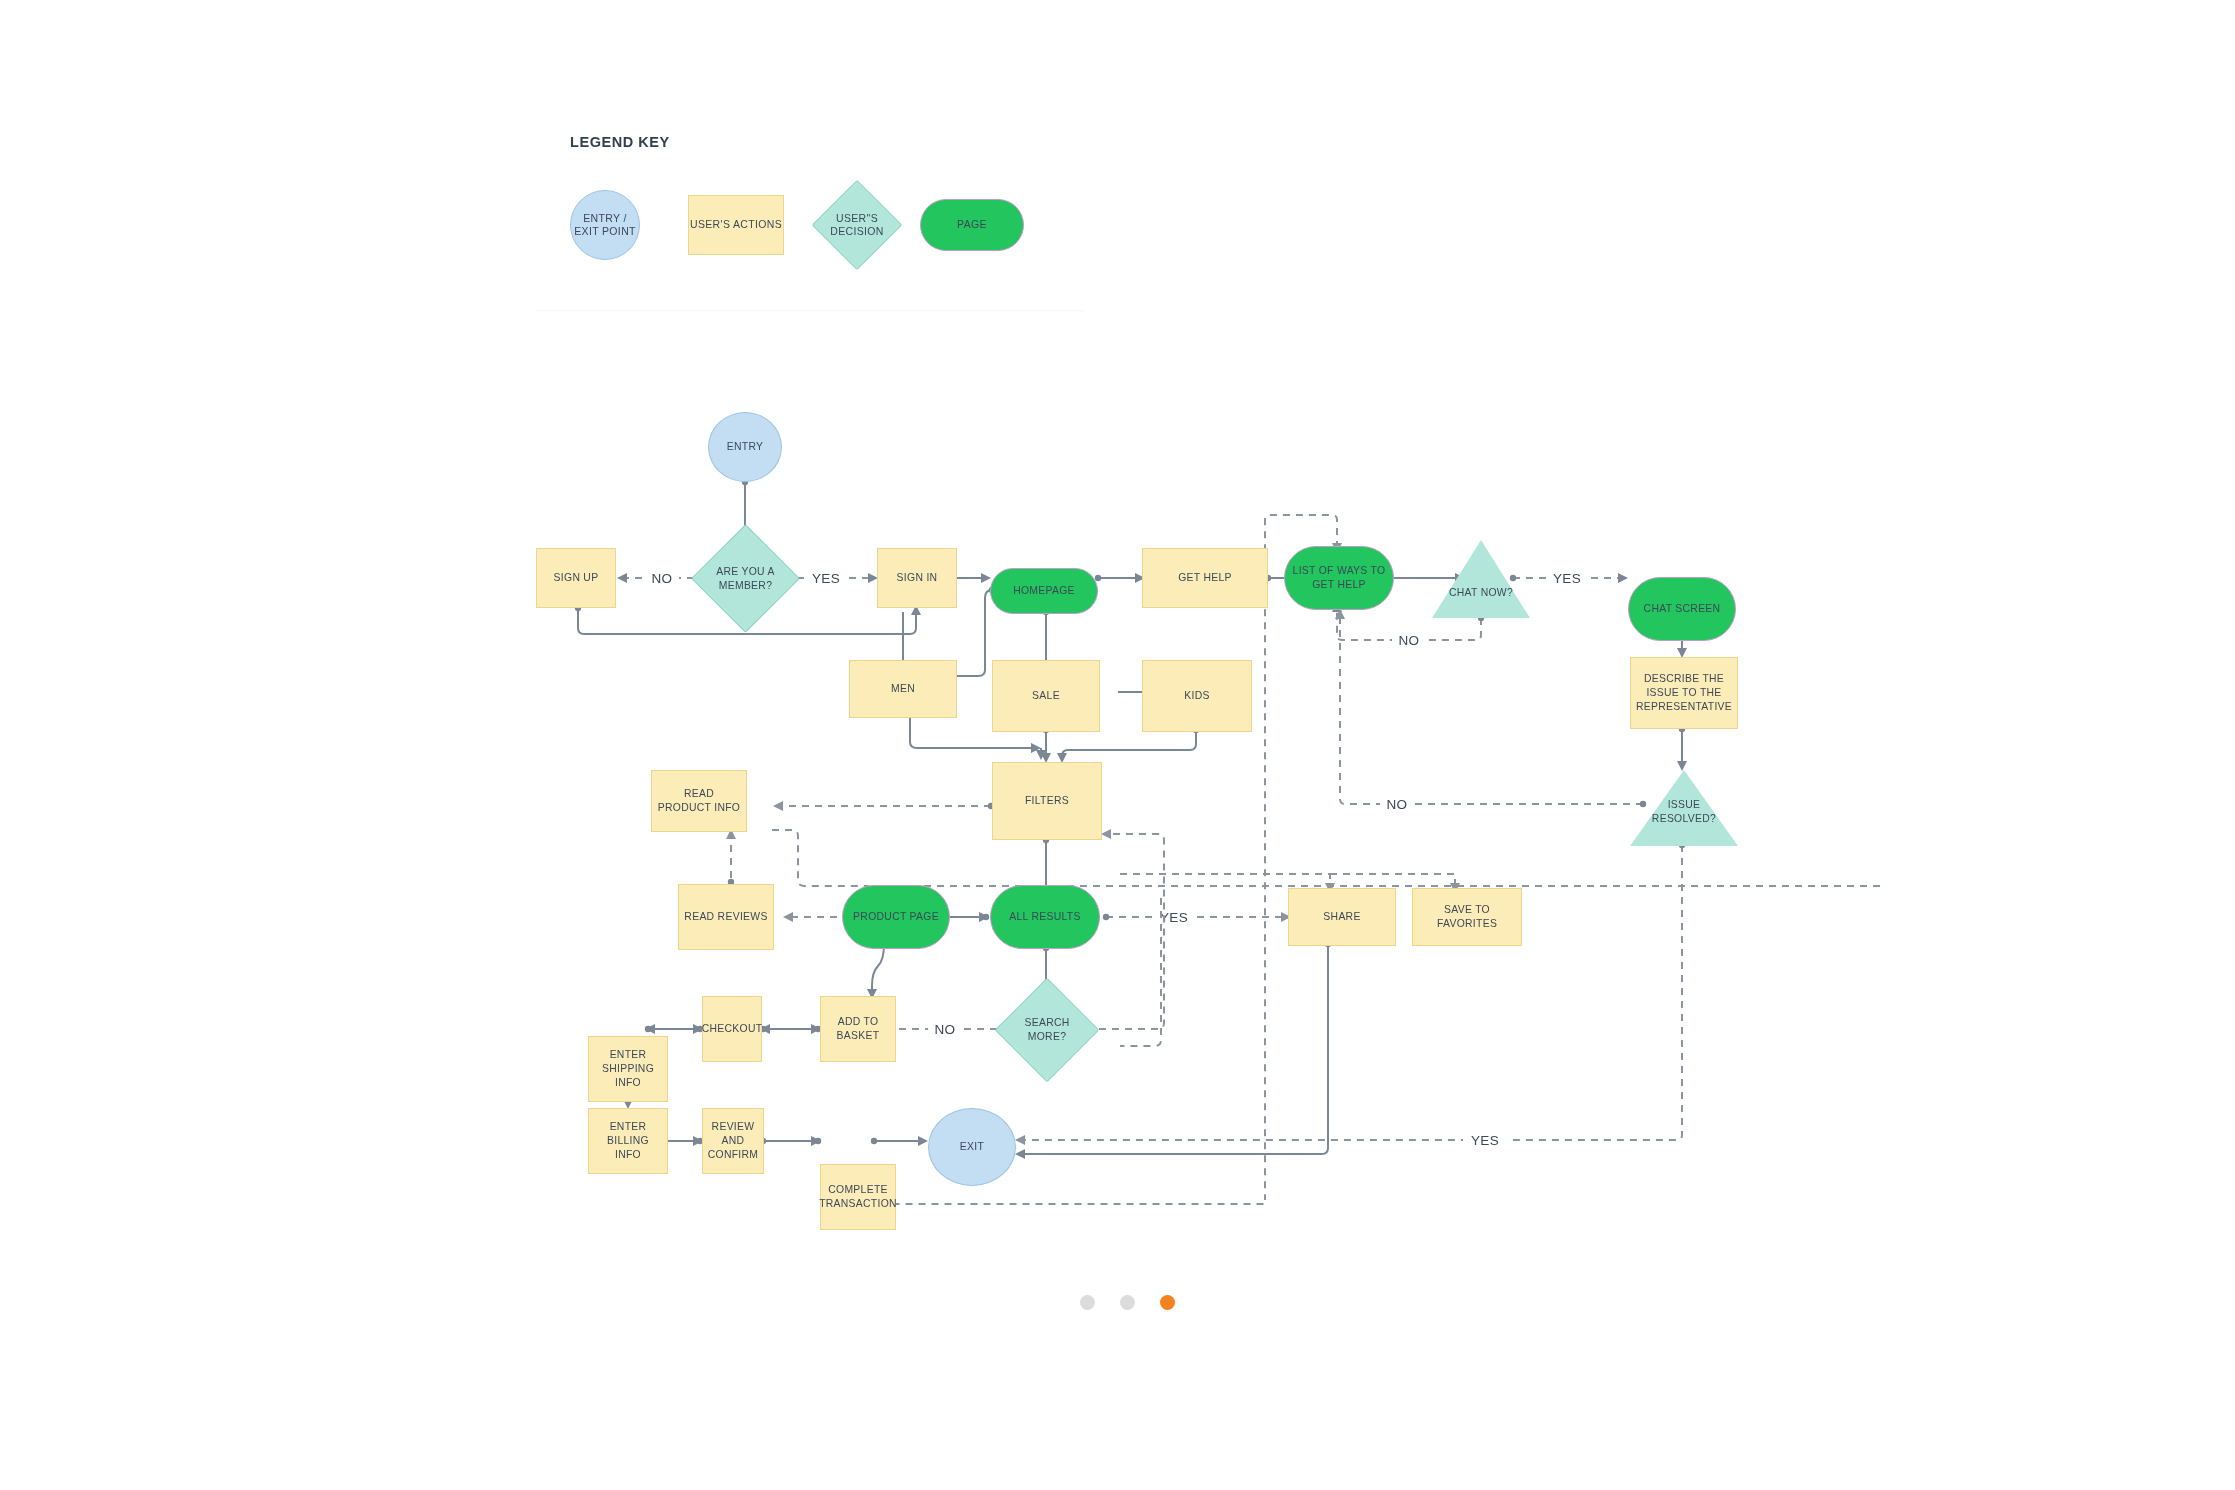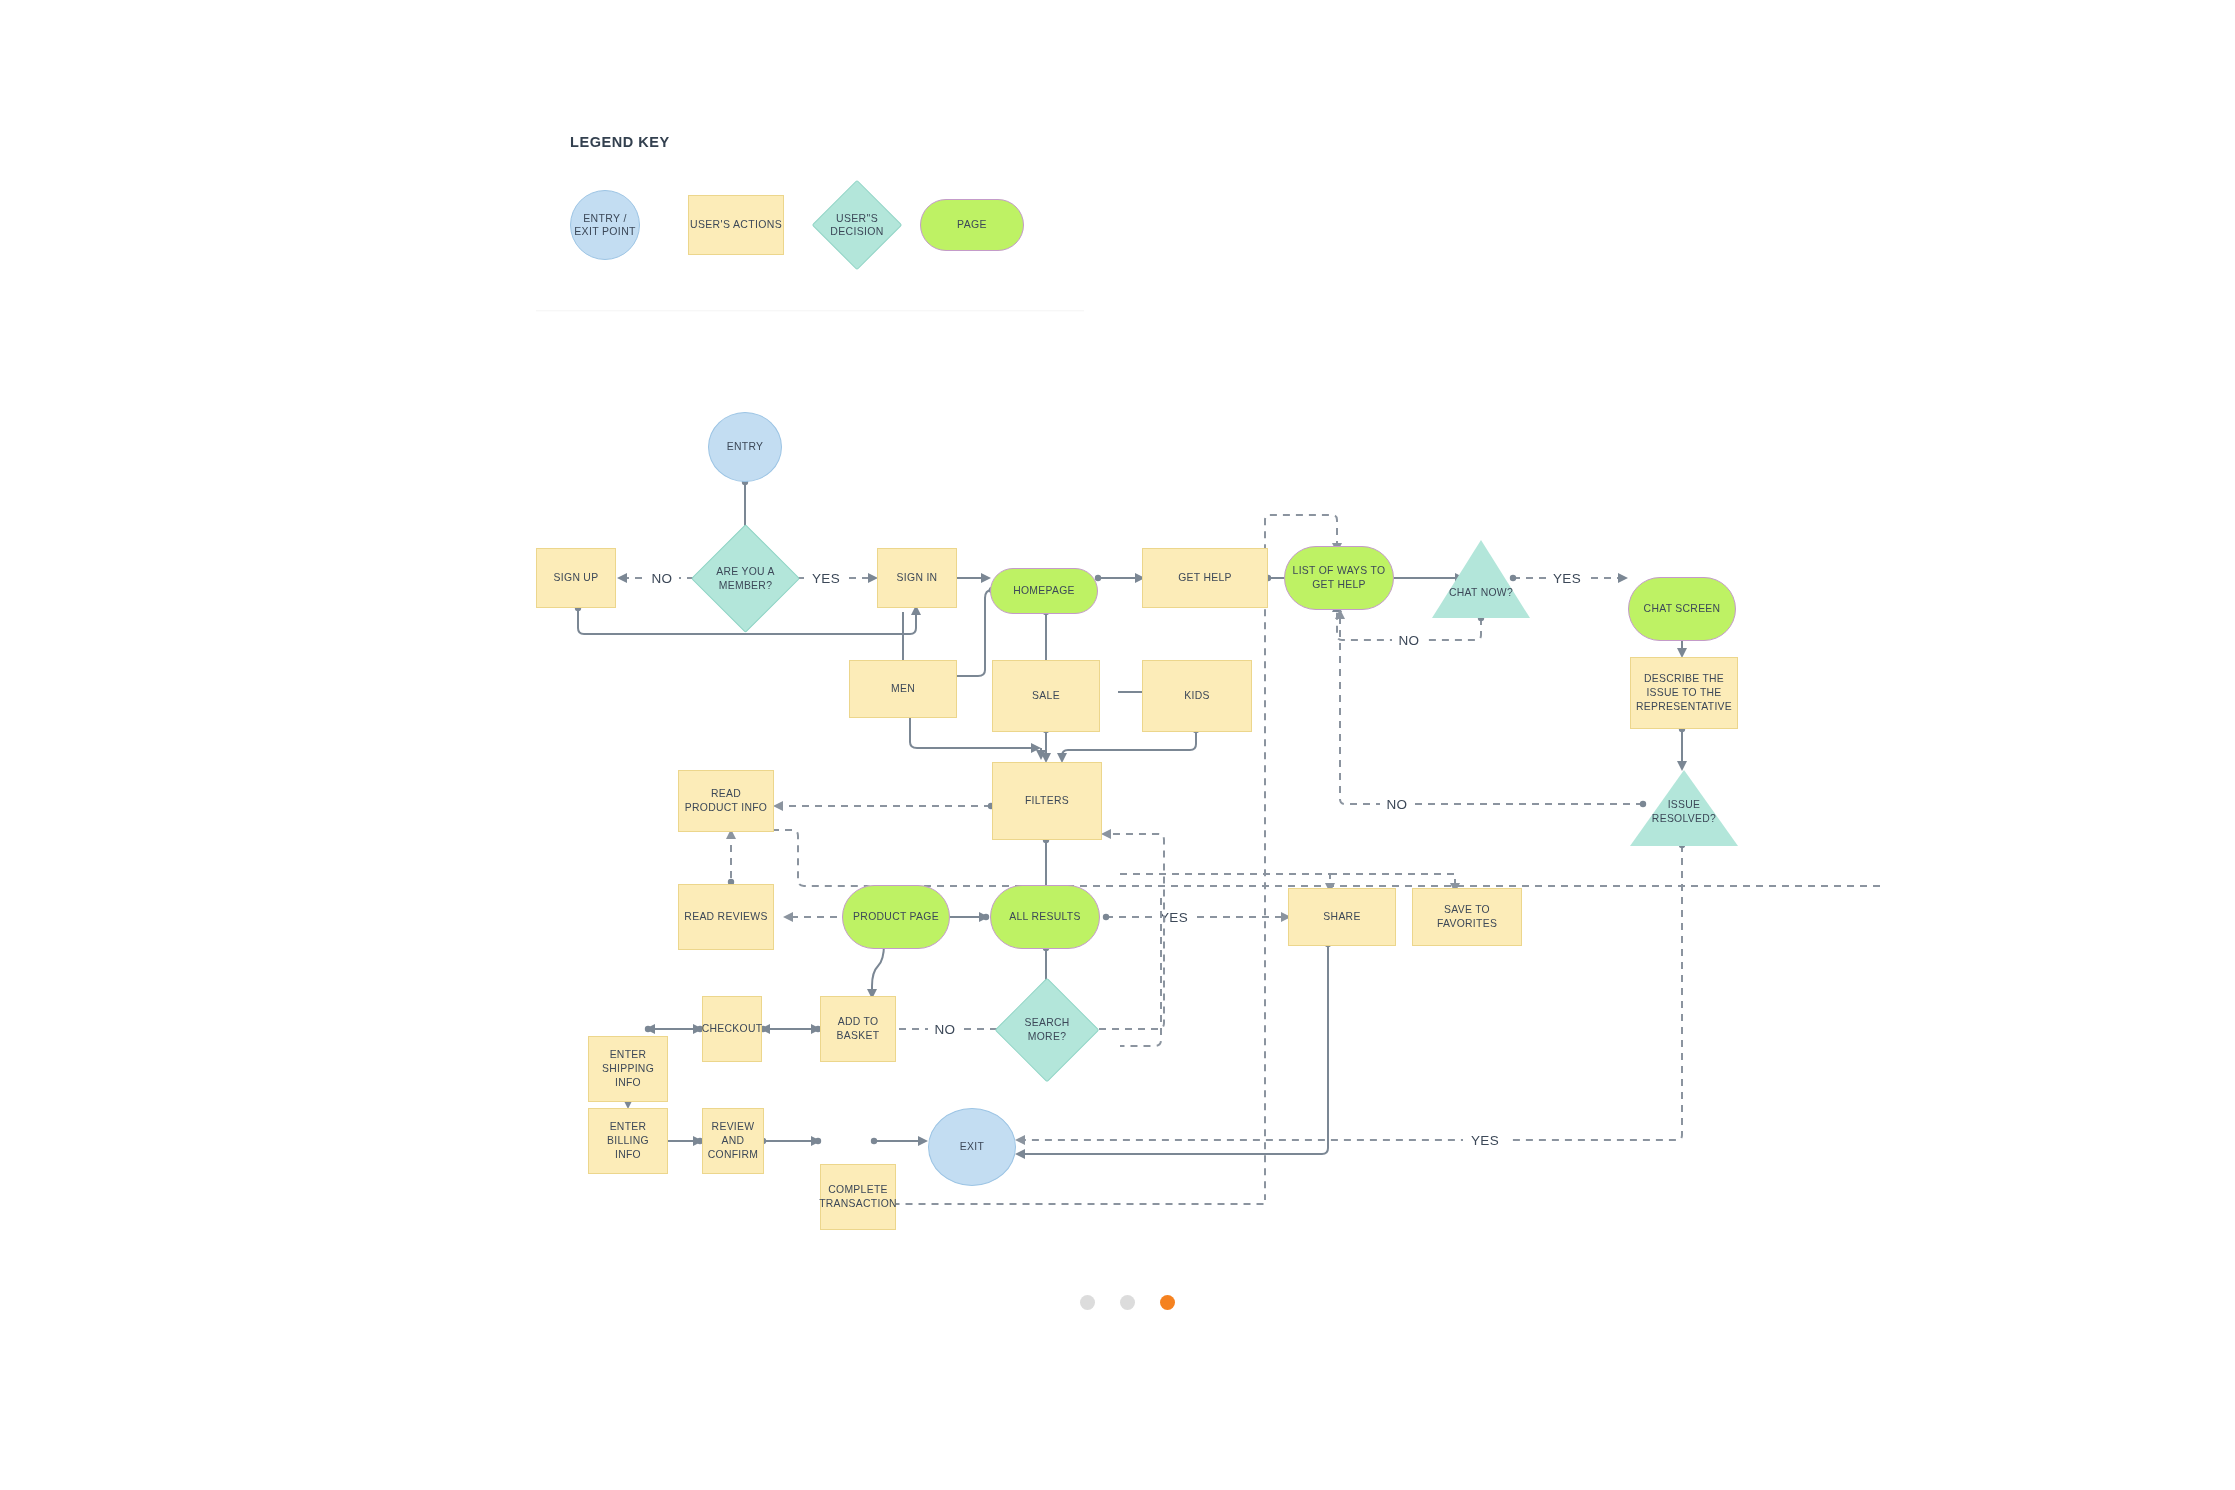--- a/index.html
+++ b/index.html
@@ -45,21 +45,21 @@
   .node .lbl {
     font-size: 10.4px; line-height: 1.32; letter-spacing: .3px;
     color: #3c4858; z-index: 3; pointer-events:none; padding:0 4px;
   }
 
   .n-action {            
     background: #fcecb8;
     border: 1px solid #ecd68c;
   }
   .n-page {              
-    background: #bef264;
+    background: #22c55e;
     border: 1.2px solid #c49bc9;
     border-radius: 46px;
   }
   .n-point {             
     background: #c3ddf2;
     border: 1.2px solid #9cc4e4;
     border-radius: 50%;
   }
   .n-decision {          
     background: transparent;
@@ -382,21 +382,21 @@
   </div>
 
   <div class="node n-action" style="left:1142px; top:660px; width:110px; height:72px;">
     <span class="lbl">KIDS</span>
   </div>
 
   <div class="node n-action" style="left:992px; top:762px; width:110px; height:78px;">
     <span class="lbl">FILTERS</span>
   </div>
 
-  <div class="node n-action" style="left:678px; top:770px; width:96px; height:62px;">
+  <div class="node n-action" style="left:651px; top:770px; width:96px; height:62px;">
     <span class="lbl">READ PRODUCT INFO</span>
   </div>
 
   <div class="node n-action" style="left:678px; top:884px; width:96px; height:66px;">
     <span class="lbl">READ REVIEWS</span>
   </div>
 
   <div class="node n-page" style="left:842px; top:885px; width:108px; height:64px;">
     <span class="lbl">PRODUCT PAGE</span>
   </div>

